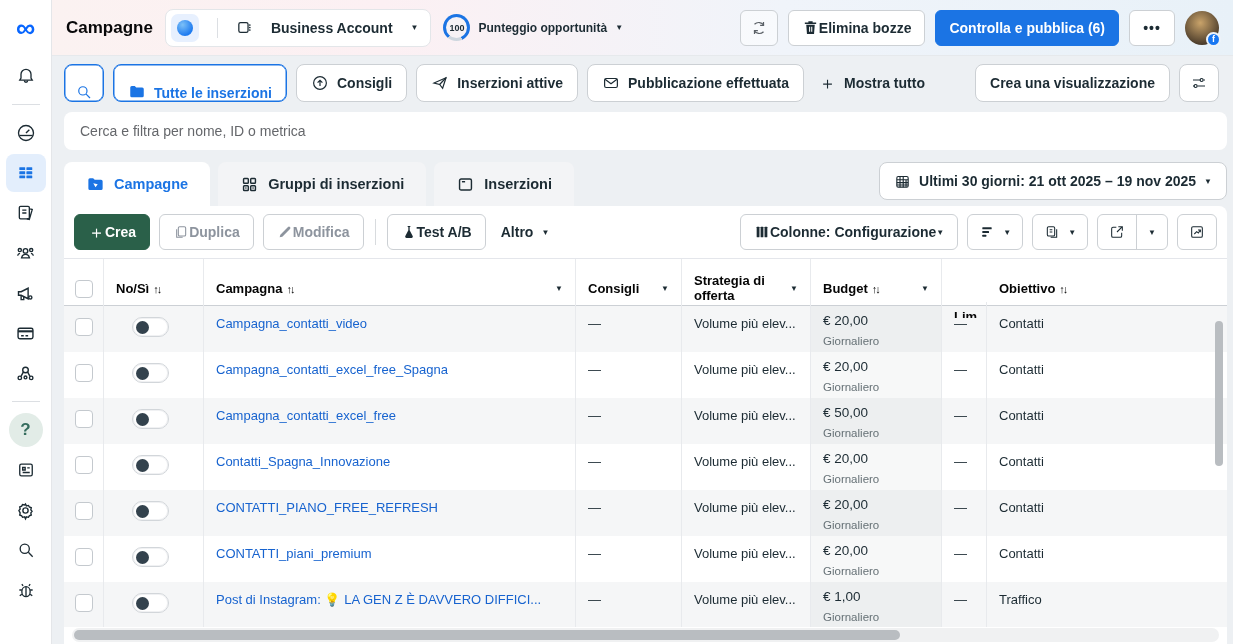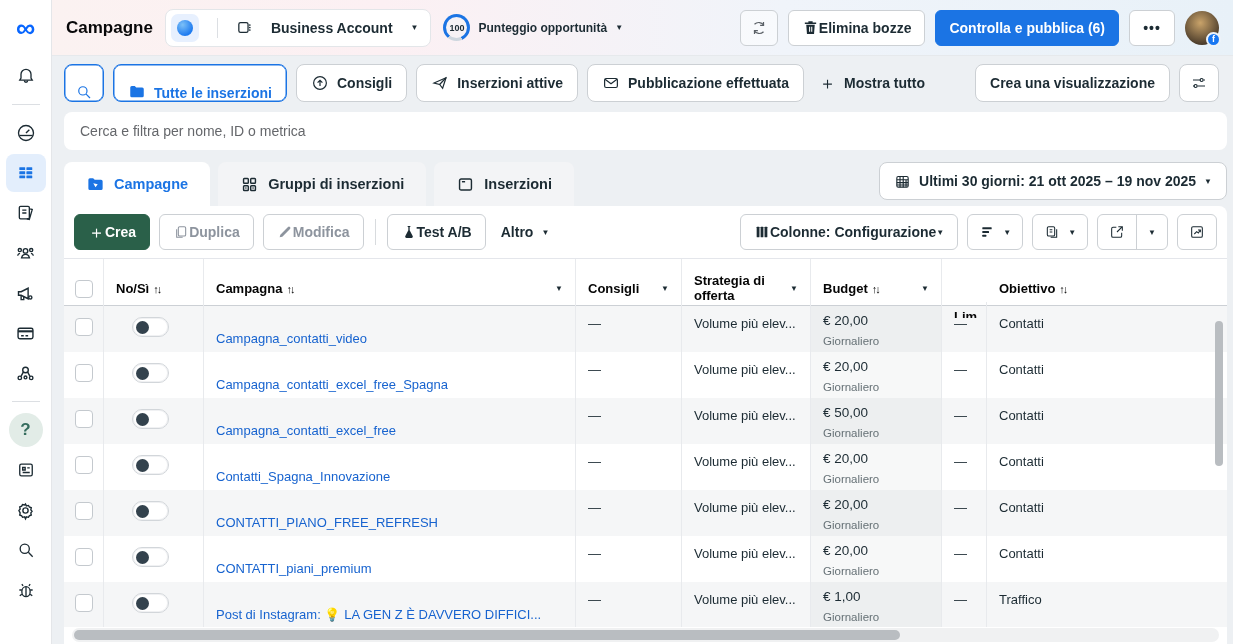--- a/index.html
+++ b/index.html
@@ -89,21 +89,21 @@
   .hd-caret { margin-left:auto; font-size:8px; }
   .col-lim { flex-wrap:wrap; line-height:1.1; position:relative; padding-right:4px !important;margin-top:43px; }
   .col-lim .hd-caret { position:absolute; right:5px; top:18px; margin:0; }
   .rrow { height:46px; }
   .rrow.alt { background:#f5f6f7; }
   .cb { width:18px; height:18px; border:1px solid #c4c9ce; border-radius:4px; background:#fff; cursor:pointer; flex-shrink:0; }
   .c-check { justify-content:center; padding-top:12px !important; }
   .toggle { width:37px; height:20px; border-radius:11px; background:#fff; border:1px solid #d2d6da; position:relative; cursor:pointer; flex-shrink:0; box-shadow:inset 0 0 0 1px #f0f1f3; }
   .toggle::after { content:""; position:absolute; left:3px; top:2.5px; width:13px; height:13px; border-radius:50%; background:#33424d; }
   .c-toggle { padding-top:11px !important; padding-left:28px !important; }
-  .c-name a { color:#1763cf; text-decoration:none; white-space:nowrap; overflow:hidden; text-overflow:ellipsis; display:block; cursor:pointer;margin-top:15px; }
+  .c-name a { color:#1763cf; text-decoration:none; white-space:nowrap; overflow:hidden; text-overflow:ellipsis; display:block; cursor:pointer; }
   .c-name { padding-top:10px !important; display:block !important; }
   .c-dash { padding-top:10px !important; color:#1c2b33; }
   .c-strat { padding-top:10px !important; white-space:nowrap; }
   .c-budget { background:rgba(28,43,51,.035); flex-direction:column; align-items:center; padding-top:7px !important; gap:7px; }
   .c-budget b { font-weight:normal; font-size:13.5px; }
   .c-budget i { font-style:normal; font-size:11.5px; color:#667176; }
   .c-obj { padding-top:10px !important; }
   .thead .c-budget { background:none; flex-direction:row; align-items:center !important; padding-top:8px !important; }
 
   

